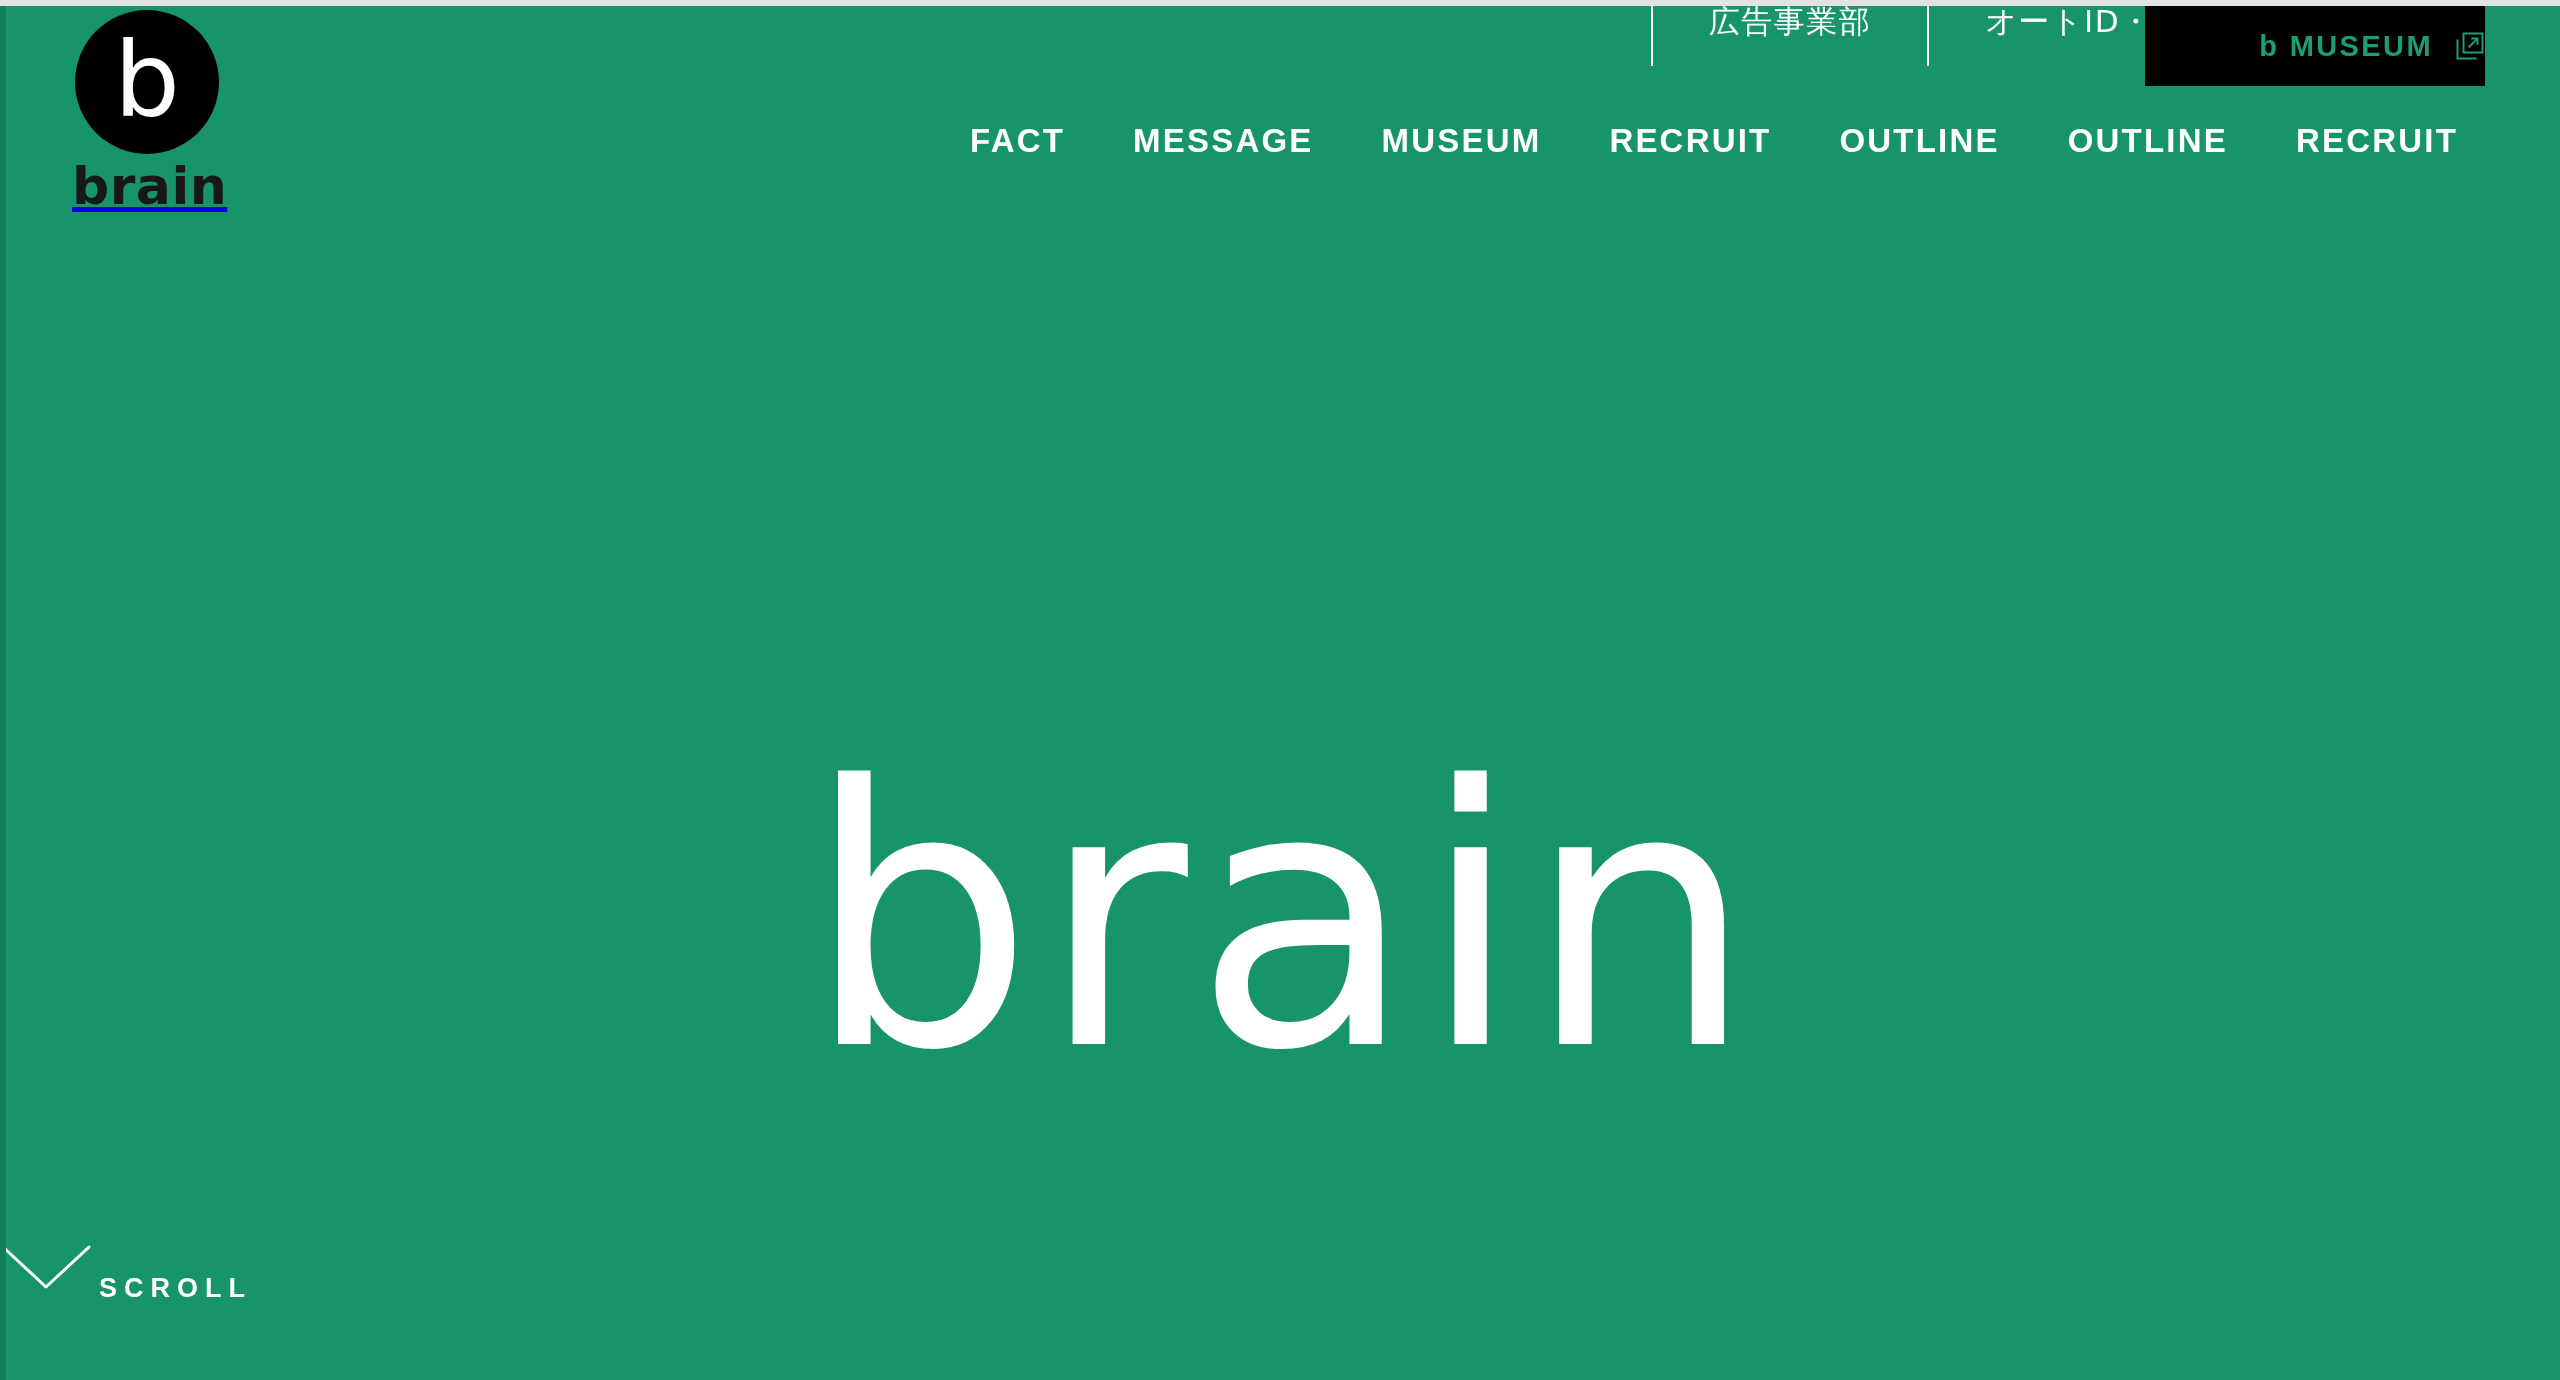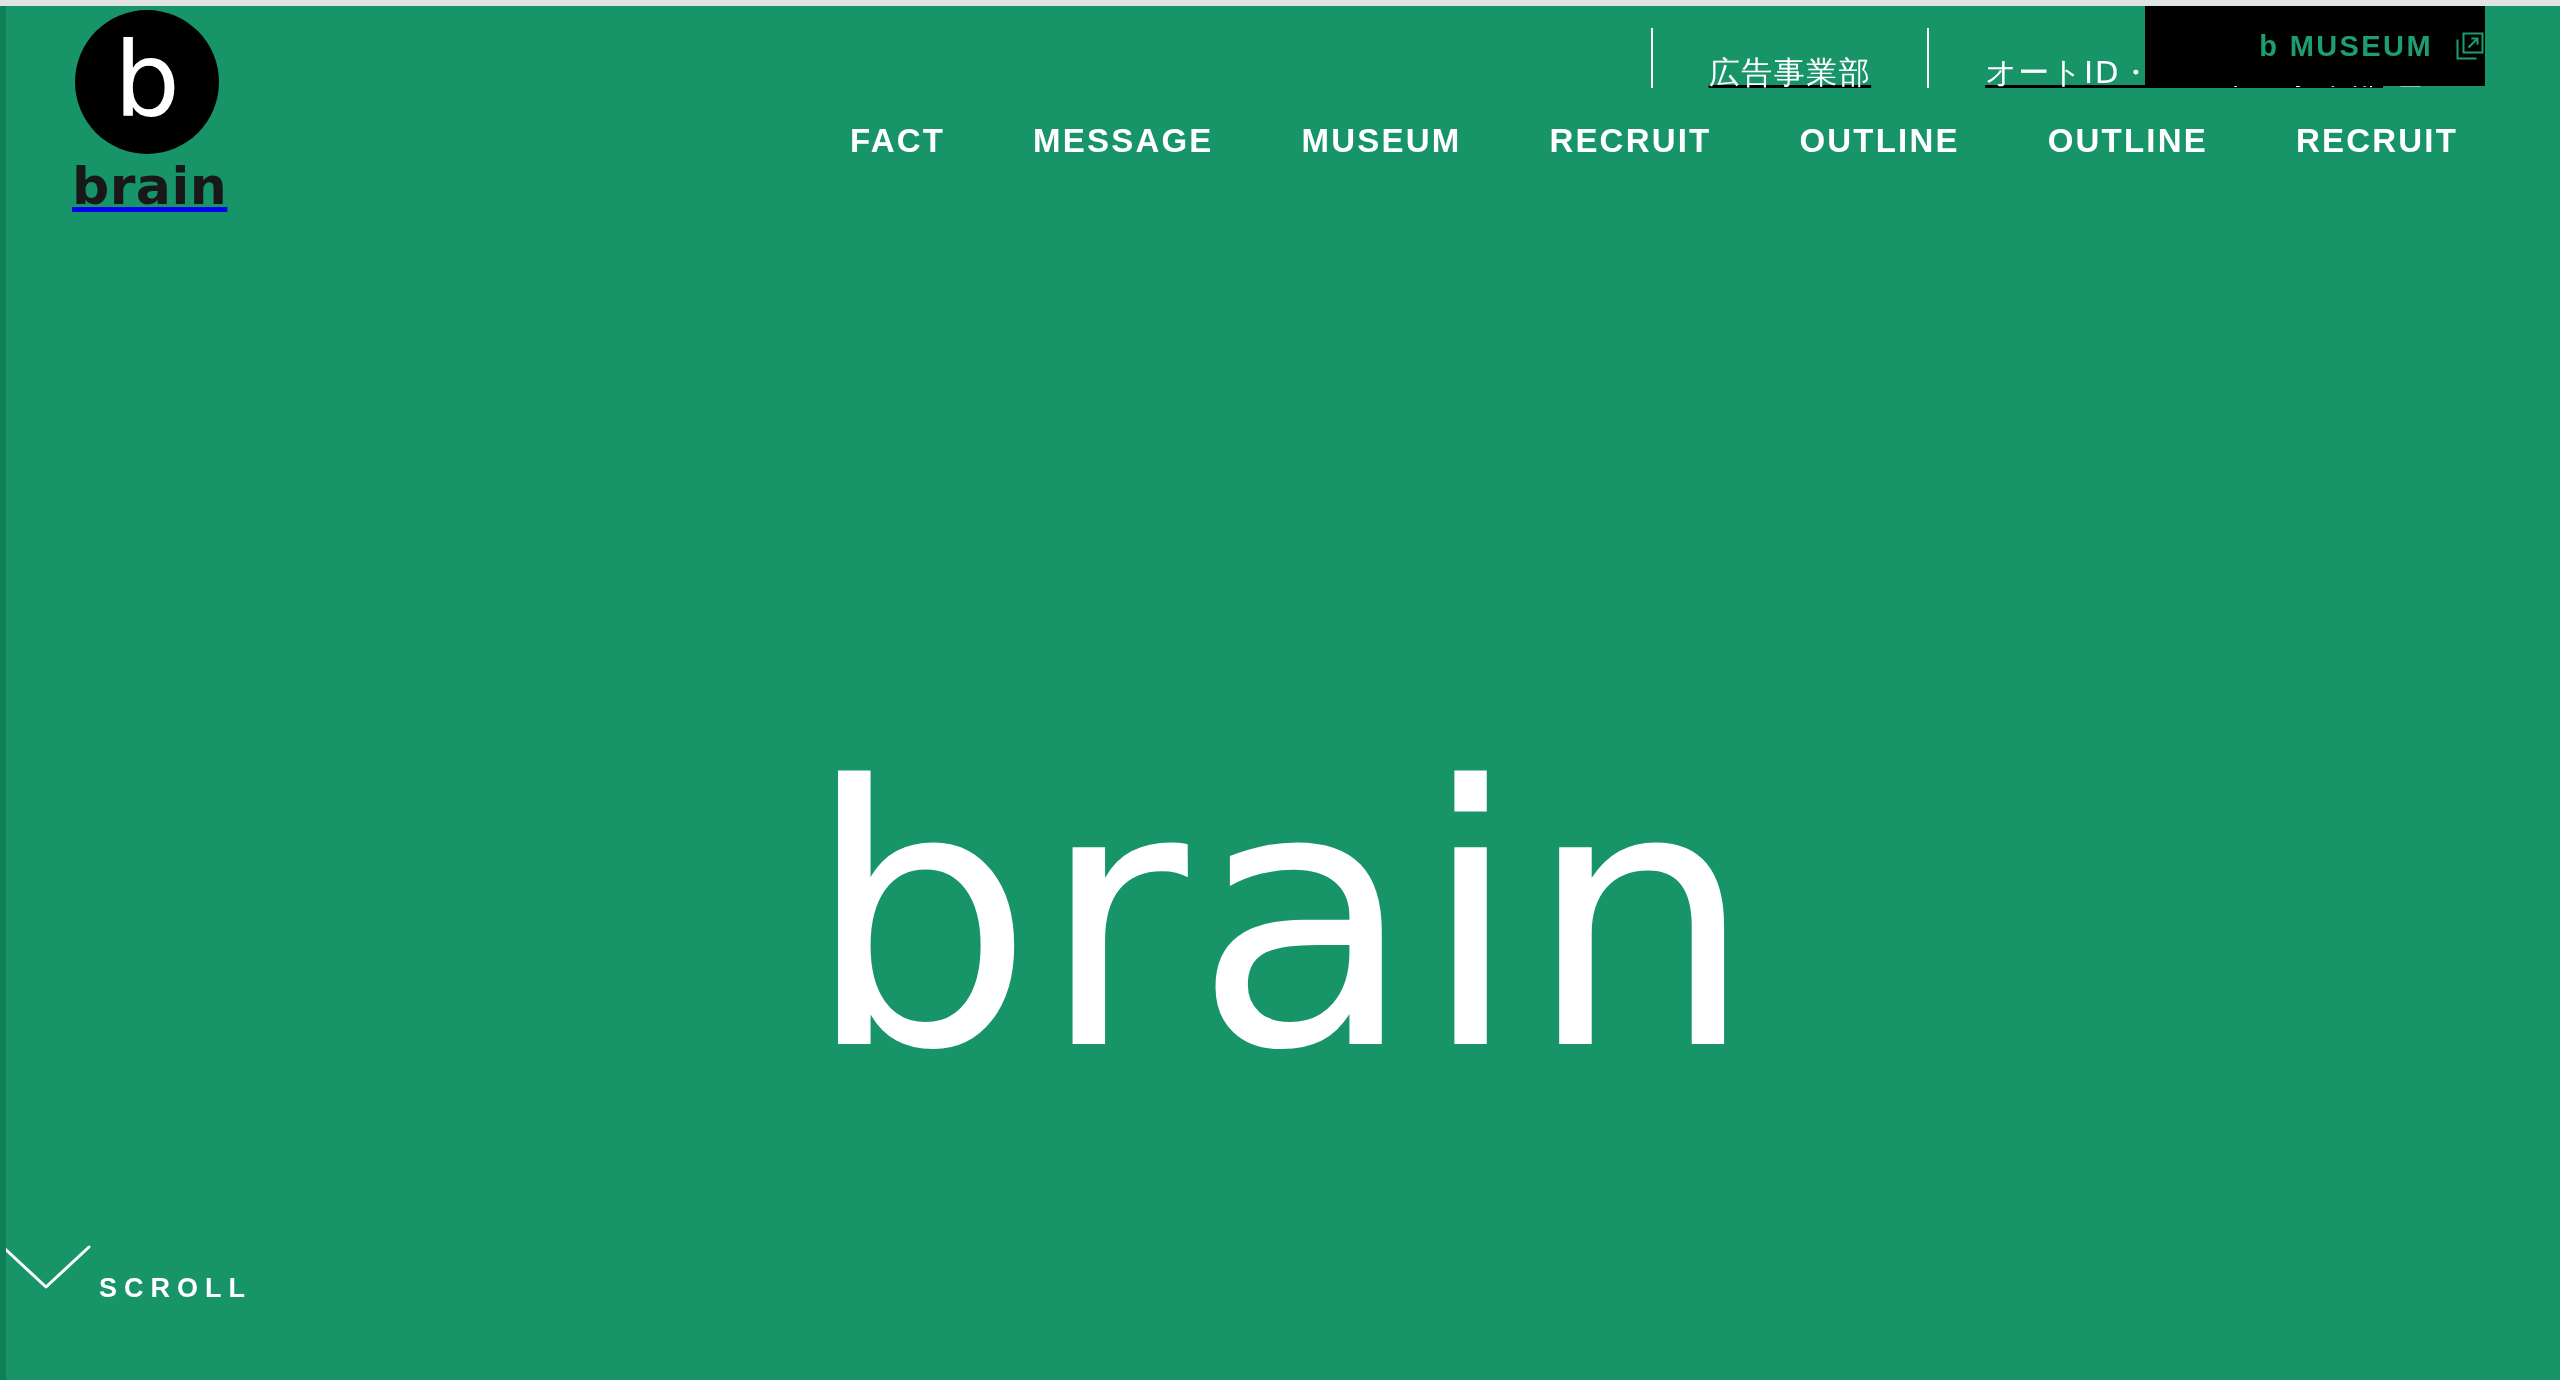--- a/index.html
+++ b/index.html
@@ -91,23 +91,22 @@
     height: 82px;
     z-index: 35;
     display: flex;
     align-items: center;
     justify-content: flex-end;
     padding-right: 75px;
     box-sizing: border-box;
   }
   #utility-links {
     display: flex;
-    align-items: flex-end;
+    align-items: flex-start;
     height: 82px;
-    text-decoration: underline;
   }
   .vdiv {
     width: 2px;
     height: 60px;
     background: #ffffff;
     flex: 0 0 auto;
   }
   .util-link {
     color: #ffffff;
     font-size: 31px;
@@ -166,21 +165,20 @@
     top: 112px;
     left: 0;
     width: 2560px;
     height: 56px;
     z-index: 34;
     display: flex;
     align-items: center;
     justify-content: flex-end;
     padding-right: 68px;
     box-sizing: border-box;
-    gap: 20px;
   }
   .nav-item {
     color: #ffffff;
     font-size: 33px;
     font-weight: 700;
     letter-spacing: 2.2px;
     line-height: 1;
     padding: 0 34px;
     white-space: nowrap;
     text-decoration: none;

